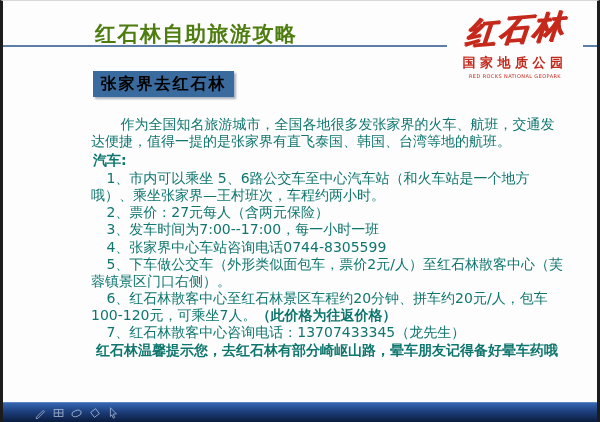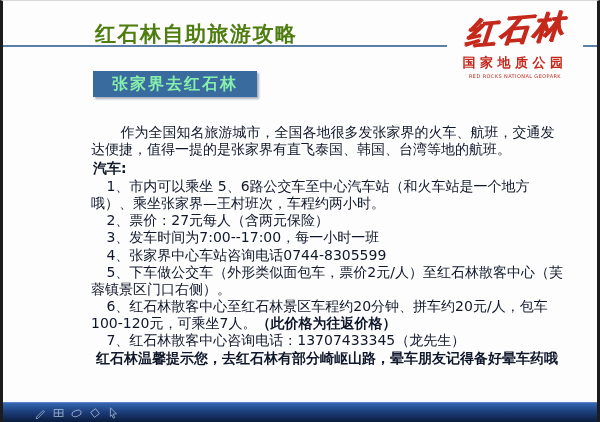--- a/index.html
+++ b/index.html
@@ -27,28 +27,28 @@
     text-shadow:1px 1px 0 #c5291c; letter-spacing:2px; white-space:nowrap;
   }
   .logo-cn {
     font-size:13px; font-weight:bold; color:#c5291c; letter-spacing:4.5px;
     margin-top:8px; white-space:nowrap;
   }
   .logo-en {
     font-size:5px; color:#c5291c; letter-spacing:0.4px; margin-top:1px; white-space:nowrap;
   }
   .section-box {
-    position:absolute; left:90px; top:70px; width:164px; height:26px;
-    background:#3a6b9e; color:#86efac; font-size:16px; font-weight:bold; letter-spacing:2px;
+    position:absolute; left:90px; top:70px; width:141px; height:26px;
+    background:#3a6b9e; color:#000000; font-size:16px; font-weight:bold; letter-spacing:2px;
     display:flex; align-items:center; justify-content:center;
     box-shadow:2px 2px 2px rgba(60,80,110,0.45); z-index:3;
   }
   .body {
     position:absolute; left:88px; top:115px; width:476px;
-    font-size:14px; line-height:1.22; color:#0f172a;margin-top:8px;
+    font-size:14px; line-height:1.22; color:#0f766e;
   }
   .body p { margin:0; padding:0; }
   .intro { text-indent:2.1em; }
   .subheading { font-size:14px; font-weight:bold; margin:2px 0 1px 2px !important; }
   .item { text-indent:1.1em; }
   .bold-part { font-weight:bold; }
   .tip { font-weight:bold; margin-left:5px !important; margin-top:1px !important; }
   .toolbar {
     position:absolute; left:0; right:0; bottom:0; height:19px;
     background:linear-gradient(to bottom,#3566b2 0%,#1d3f7d 45%,#0a1c3e 100%);

